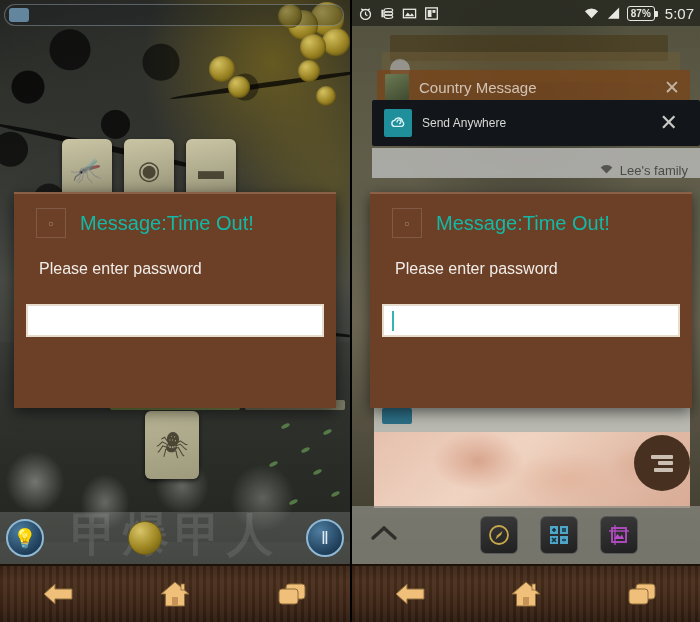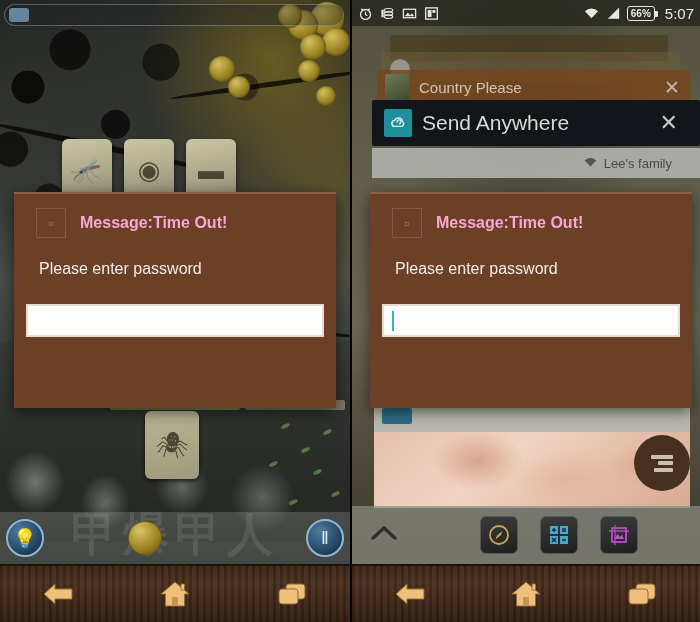--- a/index.html
+++ b/index.html
@@ -177,22 +177,22 @@
     height: 34px; display: flex; align-items: center;
     padding: 0 8px; gap: 10px;
   }
   .card-thumb { width: 24px; height: 26px; border-radius: 2px; flex: none; }
   .card-title { font-size: 15px; flex: 1; }
   .card-close { font-size: 19px; font-weight: 300; padding-right: 2px; }
 
   .wifi-strip {
     position: absolute; left: 20px; right: 0; top: 148px; height: 30px;
     background: rgba(176,176,172,.92);
-    display: flex; align-items: center; justify-content: flex-end;
-    padding-right: 28px; gap: 6px; color: #4a4a46; font-size: 13px;
+    display: flex; align-items: flex-end; justify-content: flex-end;
+    padding-right: 12px; gap: 6px; color: #4a4a46; font-size: 13px;
   }
 
   .baby-photo {
     position: absolute; left: 22px; right: 10px; top: 432px; height: 76px;
     background: linear-gradient(140deg,#e6c0ae,#f0d4c2 40%,#e0b9a4 75%,#d8ab96);
   }
   .baby-photo::after {
     content:""; position:absolute; inset:0;
     background:
       radial-gradient(ellipse 20% 55% at 33% 38%, rgba(214,160,136,.9), rgba(0,0,0,0) 72%),
@@ -240,21 +240,21 @@
     border-top: 2px solid #8a6047;
     box-shadow: 0 4px 14px rgba(0,0,0,.55);
   }
   #panel-right .dialog { left: 368px - 350px; }
   .dlg-head { display: flex; align-items: center; padding: 14px 18px 0 22px; gap: 14px; }
   .dlg-icon-box {
     width: 30px; height: 30px; border: 1px solid rgba(255,255,255,.14);
     display: flex; align-items: center; justify-content: center;
     color: rgba(255,255,255,.35); font-size: 13px; flex: none;
   }
-  .dlg-title { font-size: 16px; font-weight: bold; color: #f9a8d4; }
+  .dlg-title { font-size: 20px; font-weight: normal; color: #14b8a6; }
   .dlg-msg { padding: 22px 0 0 25px; font-size: 16px; color: #f2ece8; }
   .dlg-input {
     position: absolute; left: 12px; right: 12px; top: 110px; height: 33px;
     background: #ffffff; border: 2px solid #e8ddcd;
     display: flex; align-items: center; padding-left: 8px;
   }
   .caret {
     width: 2px; height: 20px; background: #33b5b5;
   }
 
@@ -399,49 +399,49 @@
         <span class="sb-icon">
           <svg width="17" height="14" viewBox="0 0 18 14">
               <path d="M9 12.5 L2 5.2 A10 10 0 0 1 16 5.2 Z" fill="#e8e8e2"></path>
             </svg>
         </span>
         <span class="sb-icon">
           <svg width="15" height="14" viewBox="0 0 16 14">
               <path d="M14 1 L14 13 L2 13 Z" fill="#e8e8e2"></path>
             </svg>
         </span>
-        <span class="battery-pill">66%</span>
+        <span class="battery-pill">87%</span>
         <span class="sb-clock">5:07</span>
       </div>
     </div>
 
     <div class="recent-card" style="left:38px; right:32px; top:35px; height:26px; background:rgba(70,52,20,.55);"></div>
     <div class="recent-card" style="left:30px; right:20px; top:52px; height:30px; background:rgba(110,92,56,.55);">
       <div class="card-head">
         <div class="card-thumb" style="background:rgba(190,195,205,.55); width:20px; height:20px; border-radius:50%;"></div>
       </div>
     </div>
 
     <div class="recent-card" style="left:25px; right:10px; top:70px; height:36px; background:rgba(118,70,28,.82);">
       <div class="card-head">
         <div class="card-thumb" style="background:linear-gradient(150deg,#6d7a55,#3e4a2e);"></div>
-        <div class="card-title" style="color:rgba(235,225,215,.8);">Country Please</div>
+        <div class="card-title" style="color:rgba(235,225,215,.8);">Country Message</div>
         <div class="card-close" style="color:rgba(225,215,205,.75);">✕</div>
       </div>
     </div>
 
     <div class="recent-card" style="left:20px; right:0px; top:100px; height:46px; background:#12161a;">
       <div class="card-head" style="height:46px; padding-left:12px;">
         <div class="card-thumb" style="background:#1f8f9b; width:28px; height:28px; border-radius:2px; display:flex; align-items:center; justify-content:center;">
           <svg width="19" height="19" viewBox="0 0 20 20">
             <path d="M5.5 13 a3.2 3.2 0 0 1 .4 -6.3 a4.4 4.4 0 0 1 8.3 1.2 a2.9 2.9 0 0 1 -.6 5.1 Z" fill="none" stroke="#d8f1f4" stroke-width="1.5"></path>
             <path d="M10.5 10.2 a2 2 0 1 0 -1.8 -1.2" fill="none" stroke="#d8f1f4" stroke-width="1.4"></path>
           </svg>
         </div>
-        <div class="card-title" style="color:#d9d9d5; font-size:21px;">Send Anywhere</div>
+        <div class="card-title" style="color:#d9d9d5; font-size:12px;">Send Anywhere</div>
         <div class="card-close" style="color:#c8c8c4; font-size:22px; padding-right:14px;">✕</div>
       </div>
     </div>
 
     <div class="wifi-strip">
       <span>
         <svg width="15" height="12" viewBox="0 0 18 14">
             <path d="M9 12.5 L2 5.2 A10 10 0 0 1 16 5.2 Z" fill="#55554f"></path>
           </svg>
       </span>

